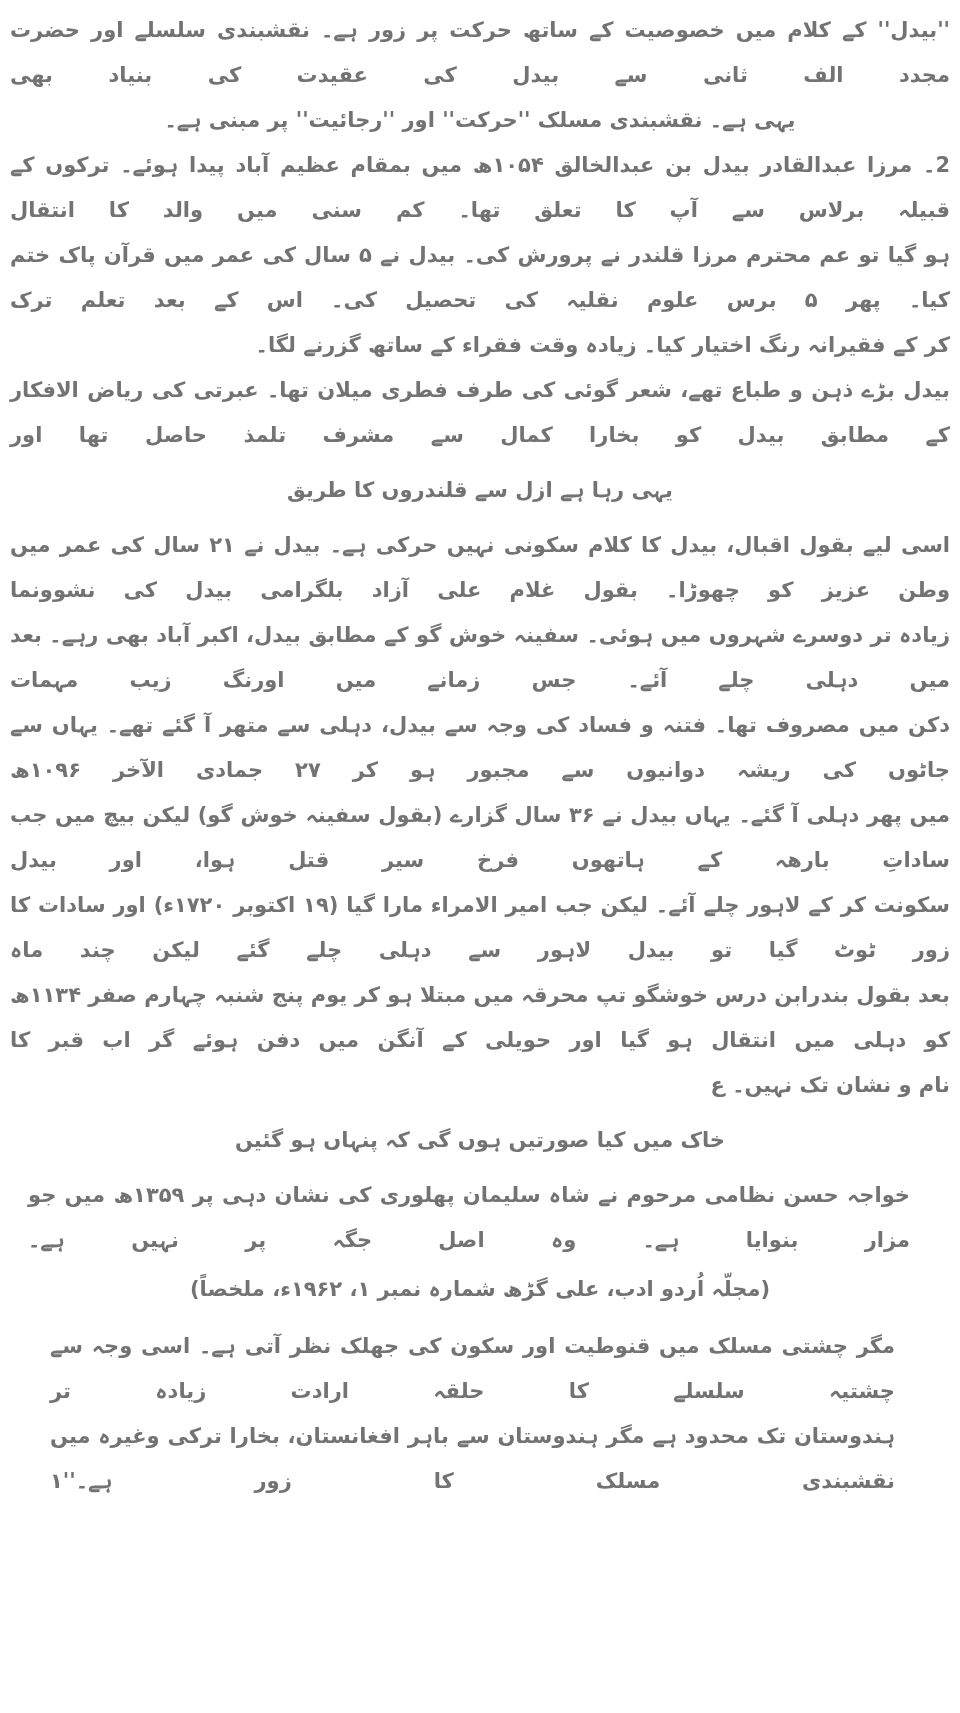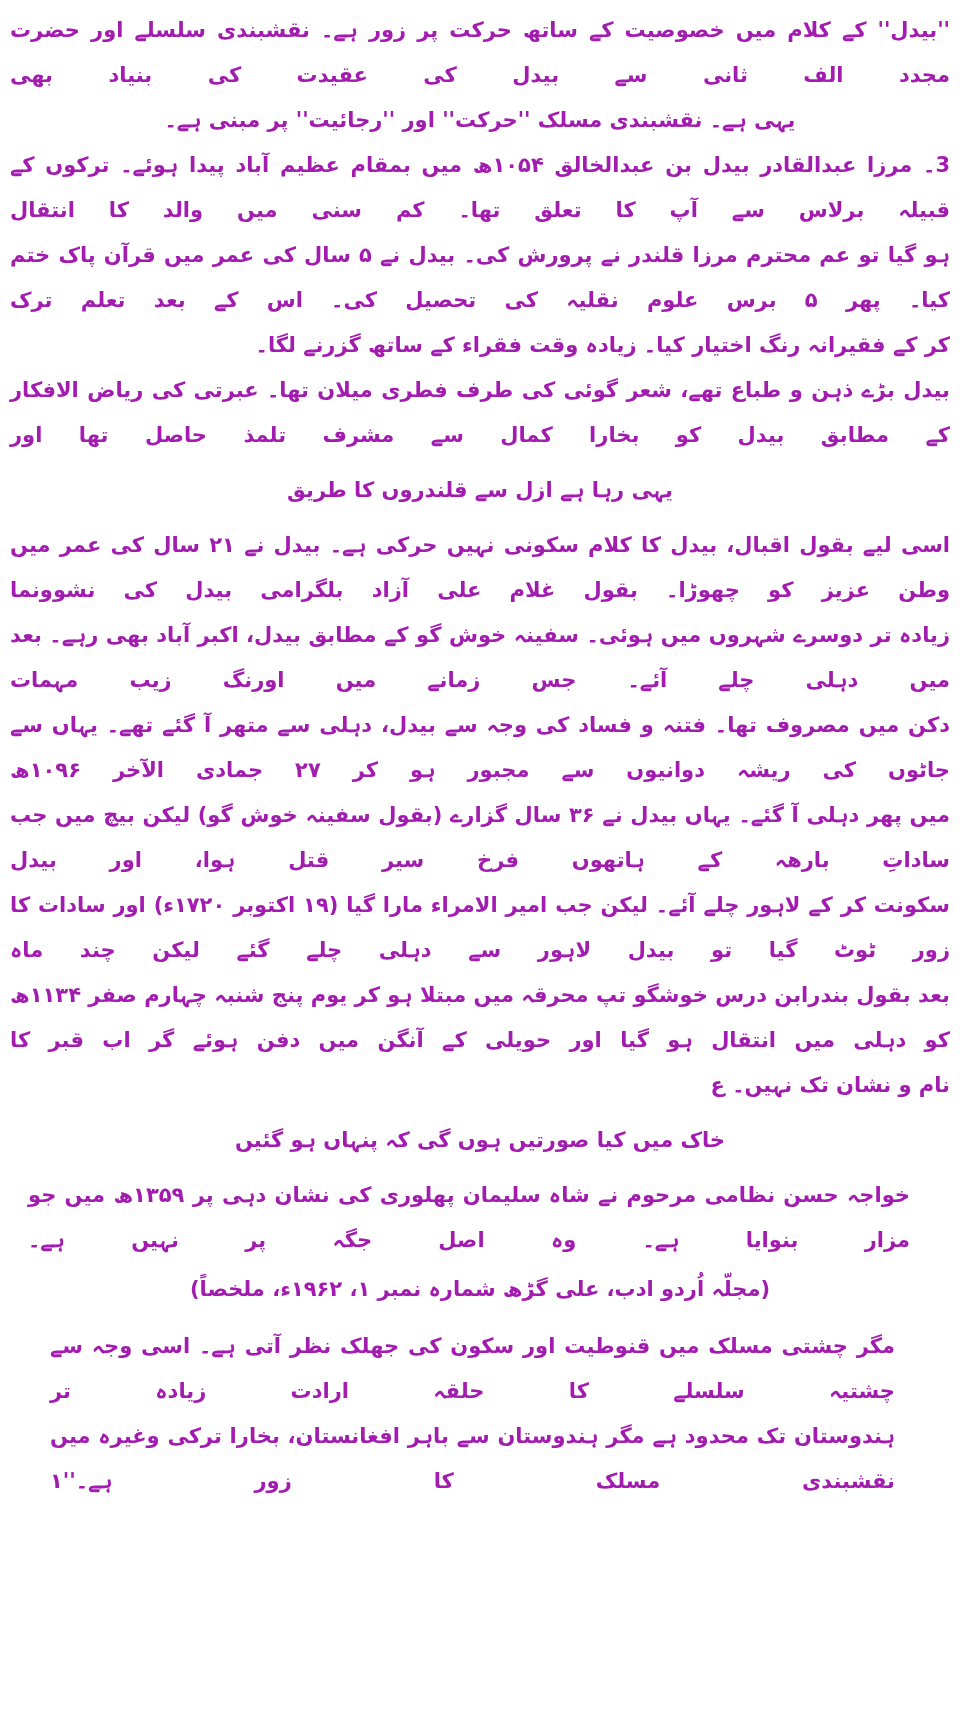--- a/index.html
+++ b/index.html
@@ -1,20 +1,20 @@
 <!DOCTYPE html>
 <html dir="rtl" lang="ur"><head>
 <meta charset="utf-8">
 <style>
   * { box-sizing: border-box; }
   html, body { margin: 0; padding: 0; background: #ffffff; }
   body { width: 960px; }
   .page {
     width: 960px; height: 1713px; overflow: hidden;
-    background: #ffffff; color: #a21caf;
+    background: #ffffff; color: #737373;
     direction: rtl;
     font-family: "DejaVu Sans", sans-serif;
     font-weight: 700;
     font-size: 21px;
     padding: 8px 10px 0 10px;
   }
   .block { margin: 0; }
   .ln        { text-align: justify; text-align-last: justify; line-height: 45px; }
   .ln-end    { text-align: left;   text-align-last: right;   line-height: 45px; }
   .ln-center {  text-align-last: center;  line-height: 45px; }
@@ -27,21 +27,21 @@
 <body>
 
 <div class="page">
 
   <div class="block">
     <div class="ln">''بیدل'' کے کلام میں خصوصیت کے ساتھ حرکت پر زور ہے۔ نقشبندی سلسلے اور حضرت مجدد الف ثانی سے بیدل کی عقیدت کی بنیاد بھی</div>
     <div class="ln-center">یہی ہے۔ نقشبندی مسلک ''حرکت'' اور ''رجائیت'' پر مبنی ہے۔</div>
   </div>
 
   <div class="block">
-    <div class="ln">3۔ مرزا عبدالقادر بیدل بن عبدالخالق ۱۰۵۴ھ میں بمقام عظیم آباد پیدا ہوئے۔ ترکوں کے قبیلہ برلاس سے آپ کا تعلق تھا۔ کم سنی میں والد کا انتقال</div>
+    <div class="ln">2۔ مرزا عبدالقادر بیدل بن عبدالخالق ۱۰۵۴ھ میں بمقام عظیم آباد پیدا ہوئے۔ ترکوں کے قبیلہ برلاس سے آپ کا تعلق تھا۔ کم سنی میں والد کا انتقال</div>
     <div class="ln">ہو گیا تو عم محترم مرزا قلندر نے پرورش کی۔ بیدل نے ۵ سال کی عمر میں قرآن پاک ختم کیا۔ پھر ۵ برس علوم نقلیہ کی تحصیل کی۔ اس کے بعد تعلم ترک</div>
     <div class="ln-end">کر کے فقیرانہ رنگ اختیار کیا۔ زیادہ وقت فقراء کے ساتھ گزرنے لگا۔</div>
   </div>
 
   <div class="block">
     <div class="ln">بیدل بڑے ذہن و طباع تھے، شعر گوئی کی طرف فطری میلان تھا۔ عبرتی کی ریاض الافکار کے مطابق بیدل کو بخارا کمال سے مشرف تلمذ حاصل تھا اور</div>
   </div>
 
 
   <div class="verse">یہی رہا ہے ازل سے قلندروں کا طریق</div>

